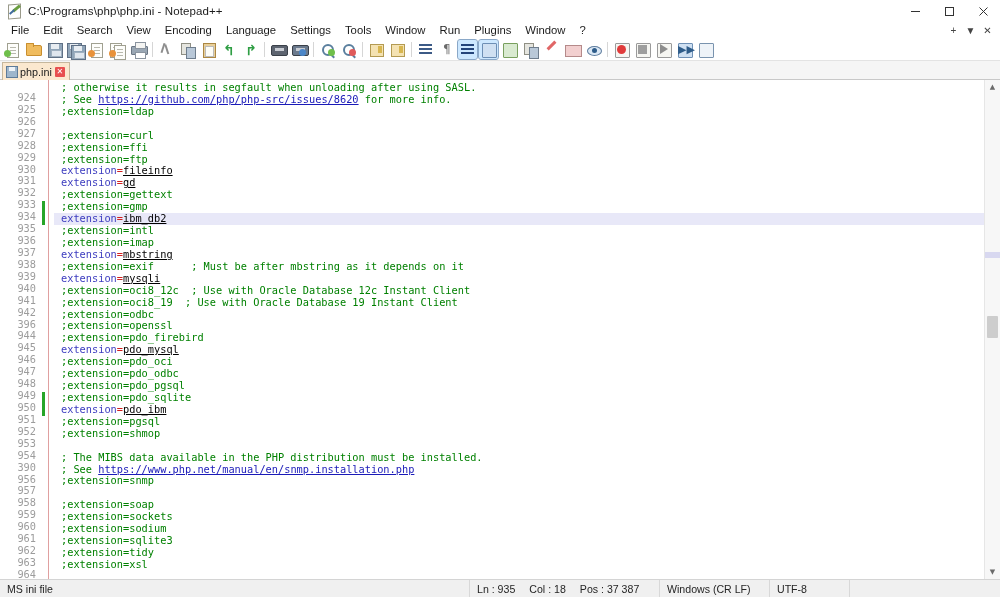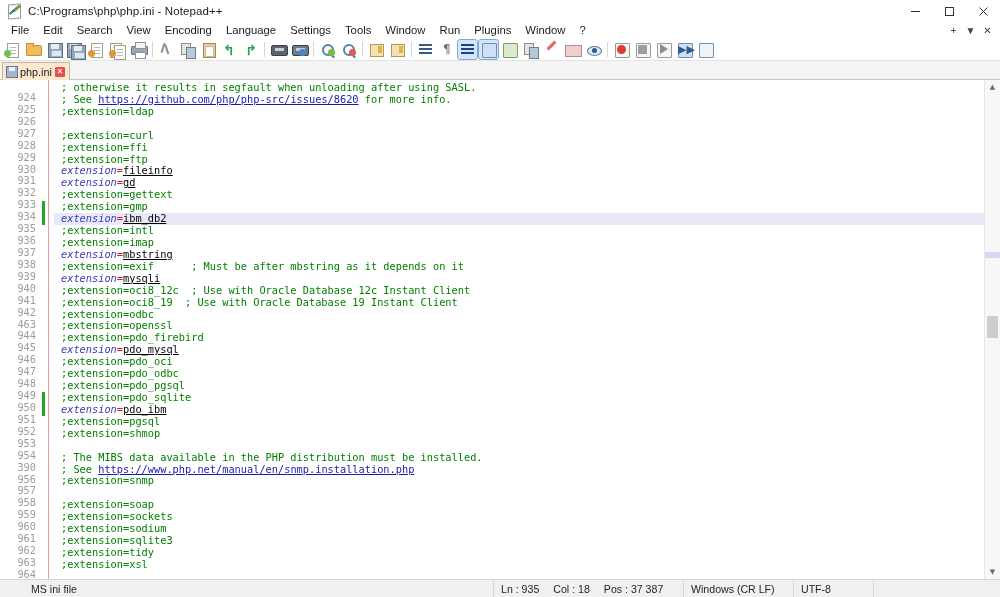--- a/index.html
+++ b/index.html
@@ -421,21 +421,21 @@
     height: 11.93px;
     line-height: 11.93px;
     padding-left: 7px;
     white-space: pre;
     box-sizing: border-box;
   }
   .code .cl.current {
     background: #e8e8f8;
   }
   .tok-comment { color: #008000; }
-  .tok-key { color: #3b3bbf; font-style: italic; }
+  .tok-key { color: #3b3bbf; }
   .tok-eq { color: #d02020; }
   .tok-val { color: #000000; text-decoration: underline; }
   .tok-url { color: #1a1ab8; text-decoration: underline; }
 
   
   .vscroll {
     position: absolute;
     right: 0; top: 0;
     width: 15px; height: 100%;
     background: #f7f7f7;
@@ -475,21 +475,21 @@
   .sb-cell {
     height: 17px;
     display: flex;
     align-items: center;
     padding-left: 7px;
     border-right: 1px solid #d8d8d8;
     box-sizing: border-box;
     white-space: nowrap;
     overflow: hidden;
   }
-  .sb-doctype { width: 470px; flex: 0 0 470px; margin-left: 24px; }
+  .sb-doctype { width: 470px; flex: 0 0 470px; }
   .sb-len { width: 180px; flex: 0 0 180px; display: flex; gap: 18px; }
   .sb-pos { width: 190px; flex: 0 0 190px; display: flex; gap: 14px; }
   .sb-eol { width: 110px; flex: 0 0 110px; text-align: center; }
   .sb-enc { width: 80px; flex: 0 0 80px; }
 </style>
 </head>
 <body>
 
 <div id="app">
 
@@ -682,21 +682,21 @@
         <div class="gl">933</div>
         <div class="gl">934</div>
         <div class="gl">935</div>
         <div class="gl">936</div>
         <div class="gl">937</div>
         <div class="gl">938</div>
         <div class="gl">939</div>
         <div class="gl">940</div>
         <div class="gl">941</div>
         <div class="gl">942</div>
-        <div class="gl">463</div>
+        <div class="gl">396</div>
         <div class="gl">944</div>
         <div class="gl">945</div>
         <div class="gl">946</div>
         <div class="gl">947</div>
         <div class="gl">948</div>
         <div class="gl">949</div>
         <div class="gl">950</div>
         <div class="gl">951</div>
         <div class="gl">952</div>
         <div class="gl">953</div>

